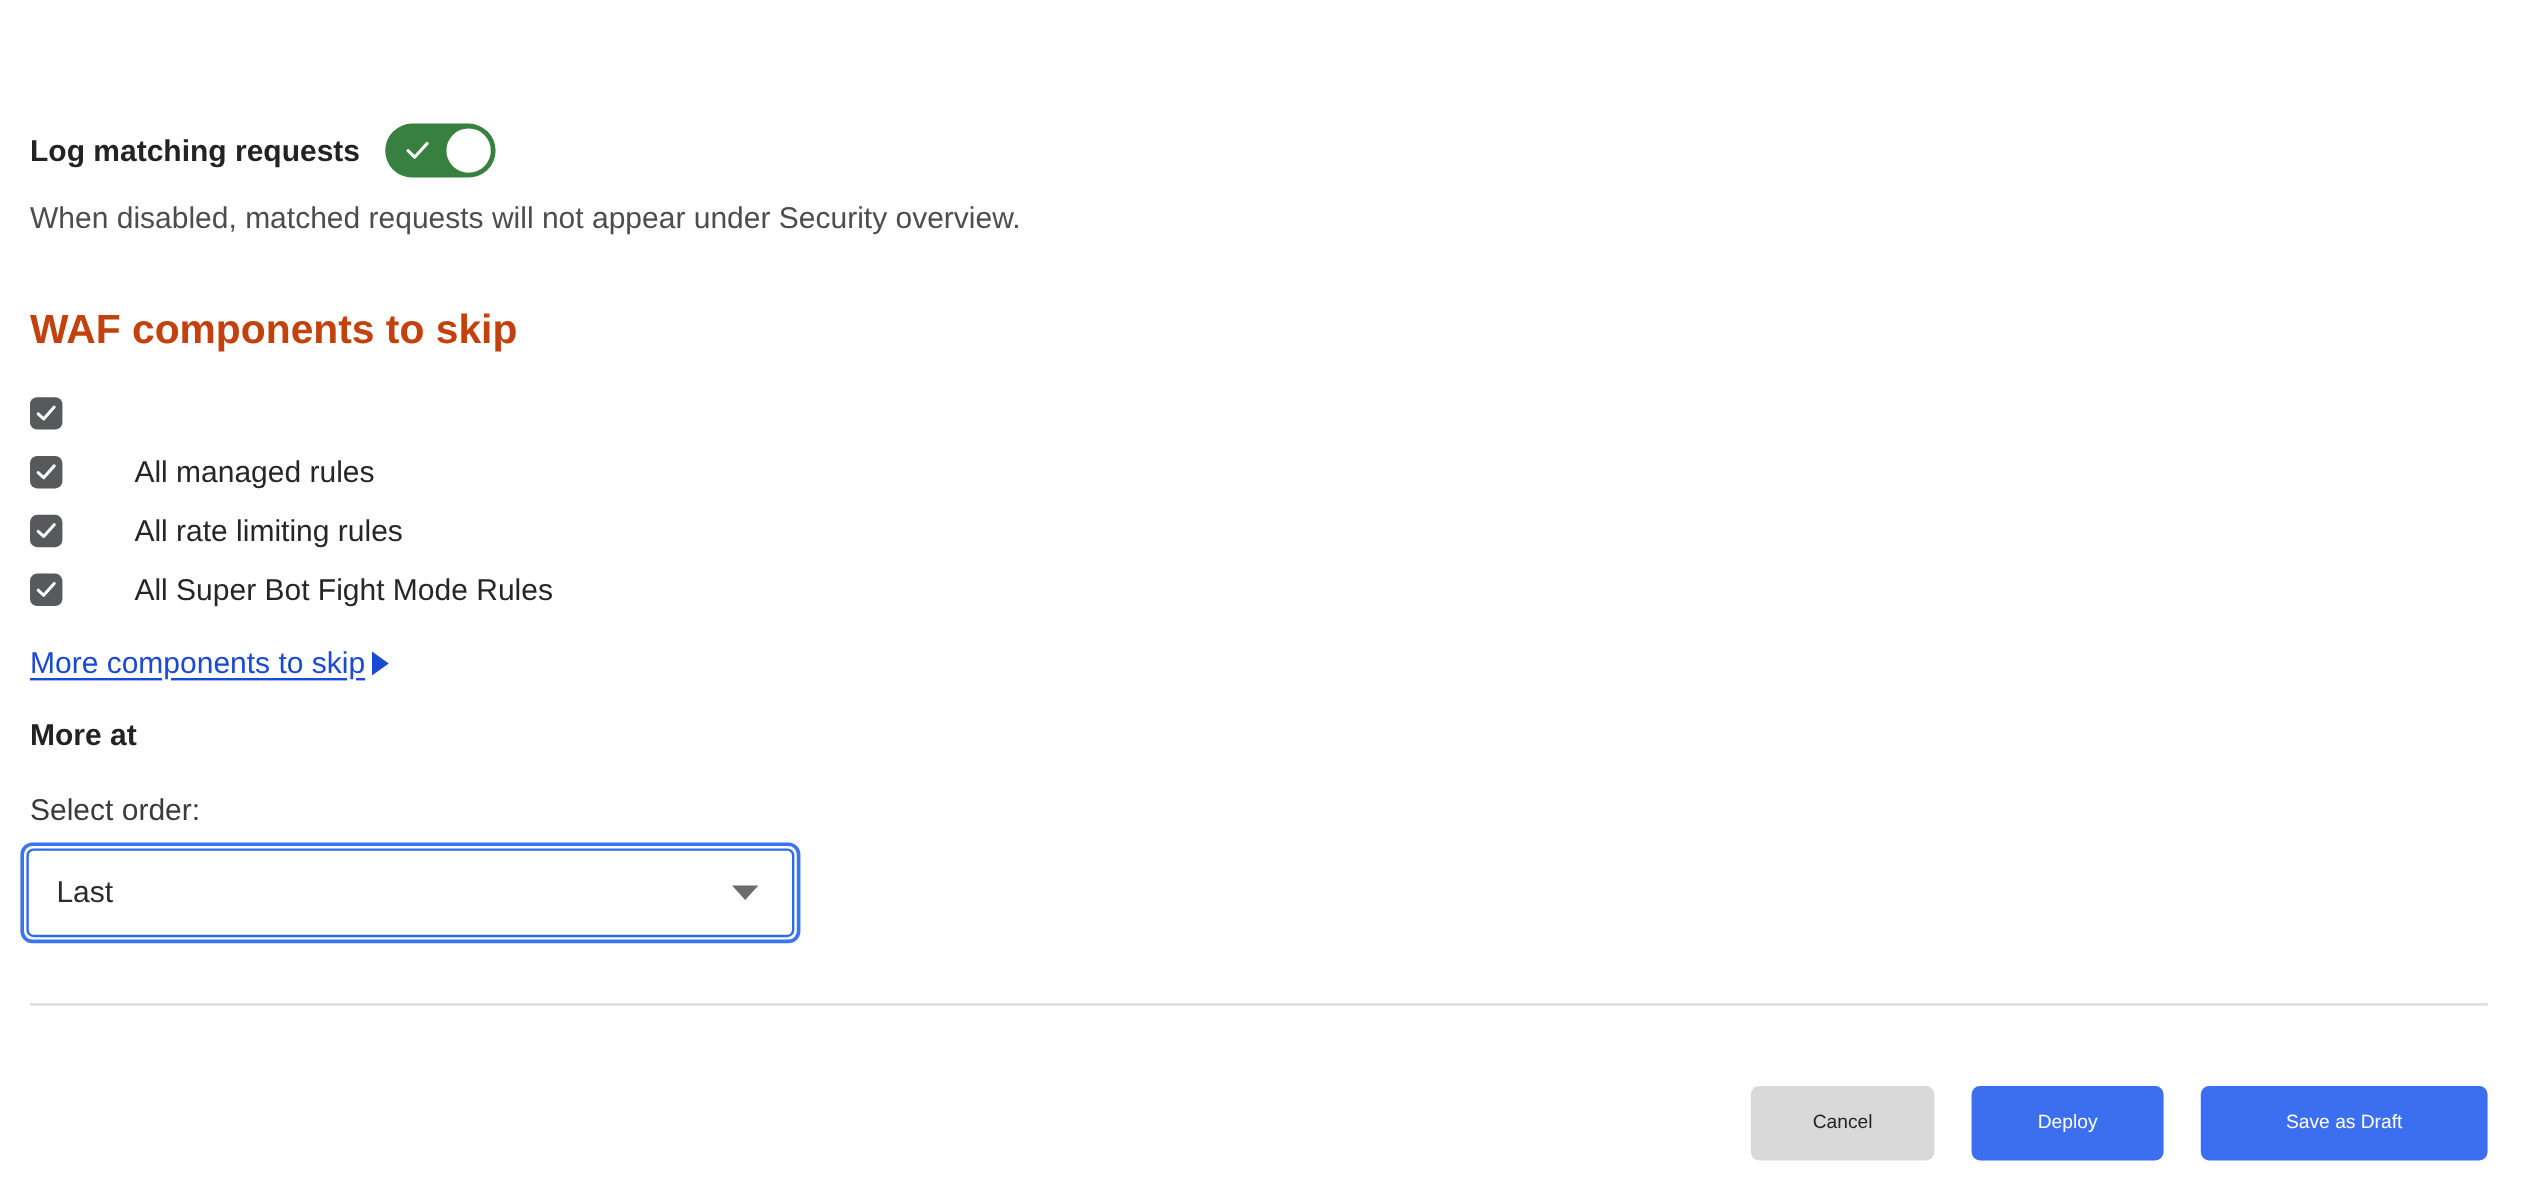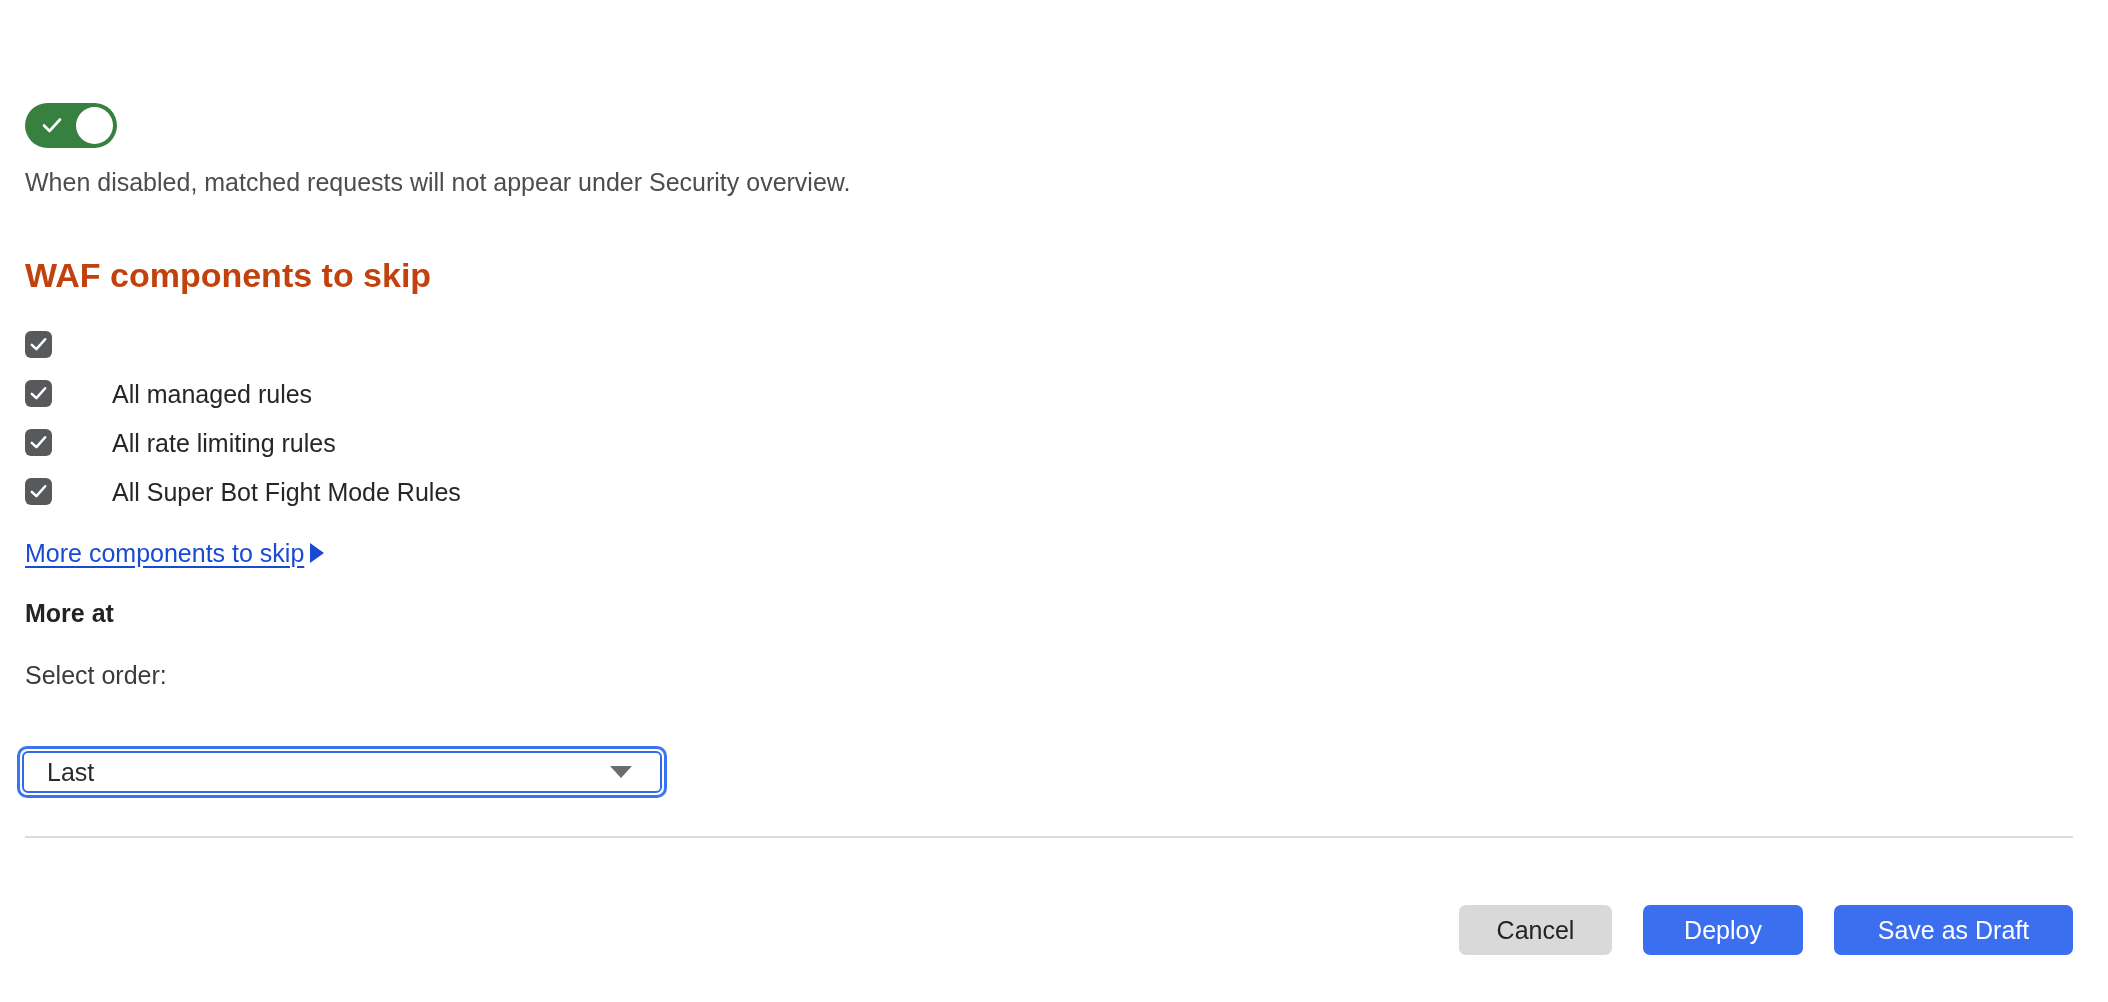--- a/index.html
+++ b/index.html
@@ -181,27 +181,26 @@
     color: #3b3b3b;
     line-height: 32px;
     white-space: nowrap;
   }
 
   .select-wrap {
     position: absolute;
     left: 17px;
     top: 702px;
     width: 650px;
-    height: 52px;
+    height: 84px;
     border: 3px solid #3b74f2;
     border-radius: 10px;
     background: #ffffff;
     box-sizing: border-box;
     padding: 2px;
-    margin-top: 44px;
   }
   .select-inner {
     position: relative;
     width: 100%;
     height: 100%;
     border: 2px solid #2f6ae8;
     border-radius: 6px;
     box-sizing: border-box;
     background: #ffffff;
     display: flex;
@@ -242,24 +241,24 @@
     right: 35px;
     top: 905px;
     display: flex;
     align-items: center;
     gap: 31px;
   }
   .btn {
     border: 0;
     border-radius: 7px;
     font-family: "Liberation Sans", sans-serif;
-    font-size: 25px;
+    font-size: 16px;
     line-height: 1;
     cursor: pointer;
-    height: 50px;
+    height: 62px;
     padding: 0 26px;
     display: inline-flex;
     align-items: center;
     justify-content: center;
     white-space: nowrap;
   }
   .btn-secondary {
     background: #d9d9d9;
     color: #232323;
     min-width: 153px;
@@ -272,20 +271,21 @@
   .btn-draft { min-width: 239px; }
   .btn-deploy { min-width: 160px; }
 </style>
 </head>
 <body>
 
 <div class="page">
 
 
   <div class="log-row">
+    <span class="log-label">Log matching requests</span>
     <button class="toggle">
       <span class="check">
         <svg viewBox="0 0 22 22" width="22" height="22" aria-hidden="true">
           <path d="M3 11.5 L8.5 17 L19 5.5" fill="none" stroke="#ffffff" stroke-width="2.6" stroke-linecap="round" stroke-linejoin="round"></path>
         </svg>
       </span>
       <span class="knob"></span>
     </button>
   </div>
   <div class="log-desc">When disabled, matched requests will not appear under Security overview.</div>

